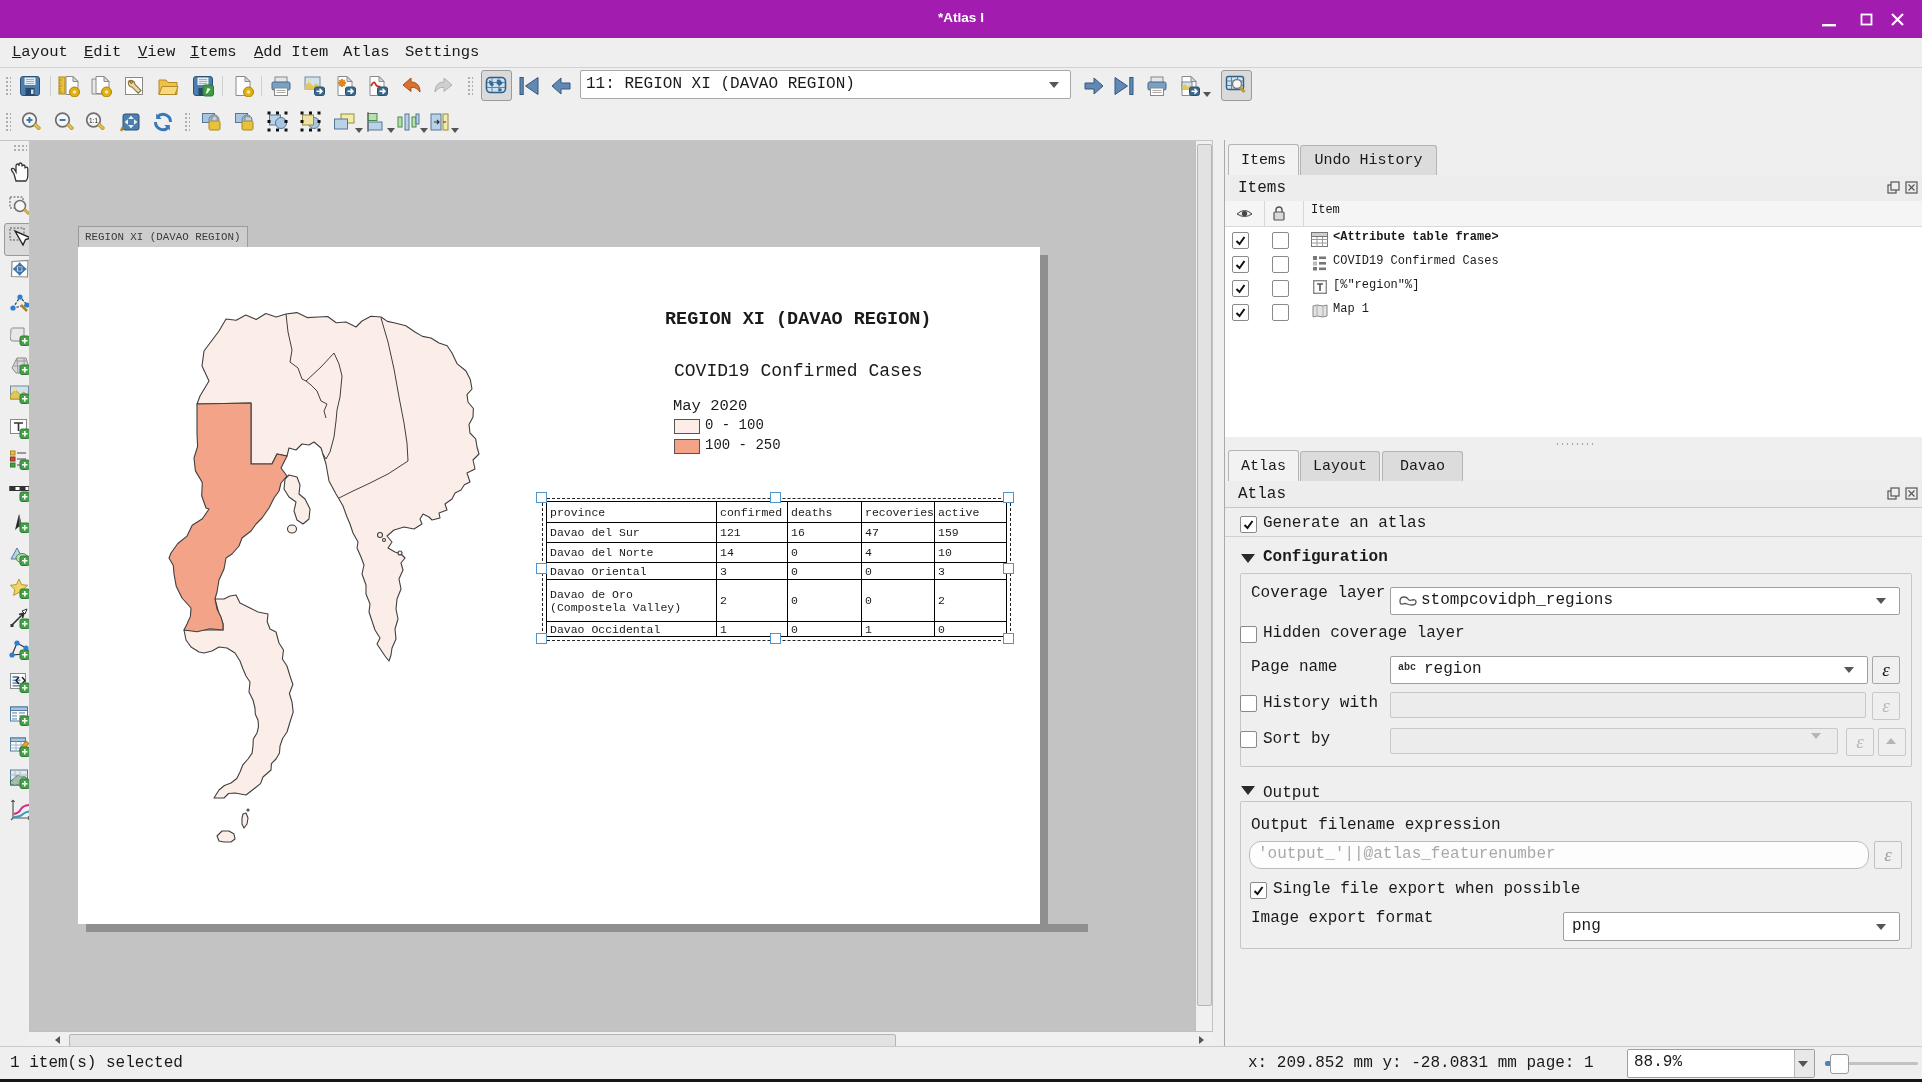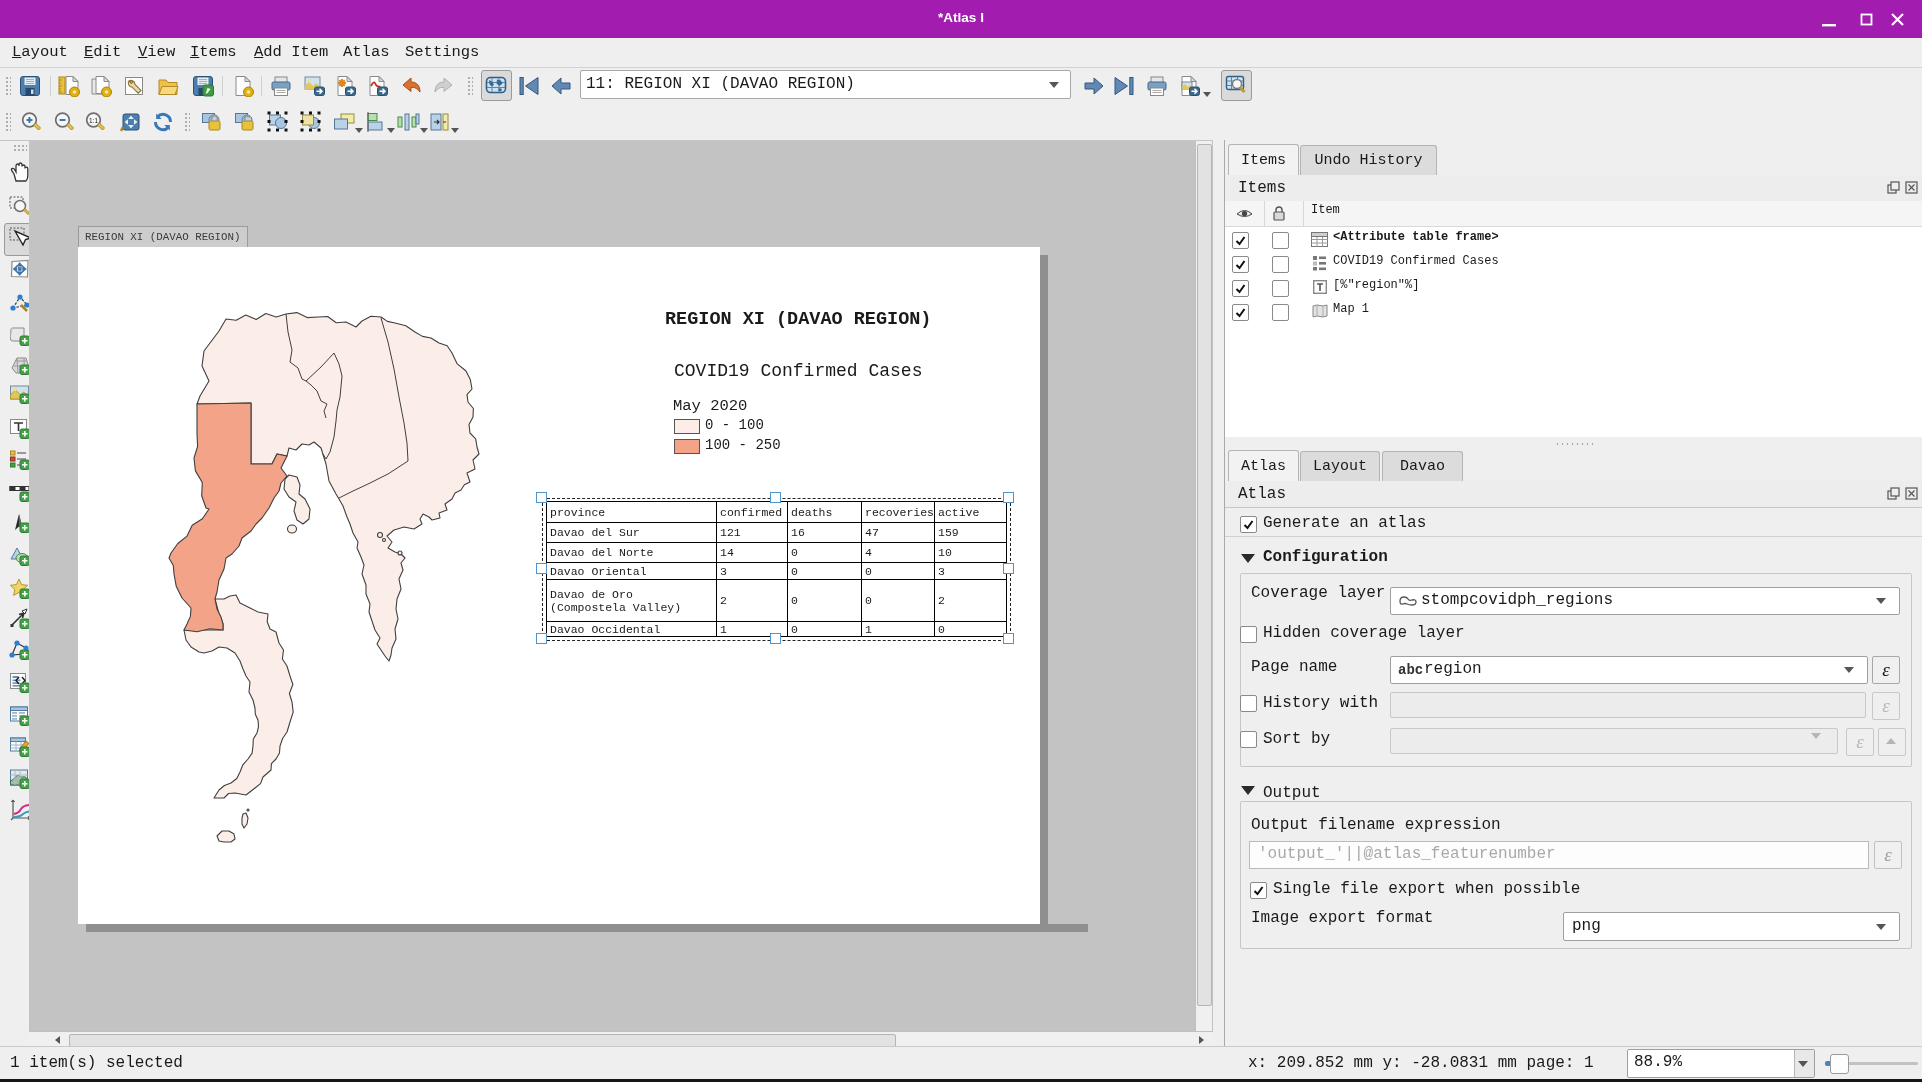--- a/index.html
+++ b/index.html
@@ -675,21 +675,21 @@
     <svg class="abs" style="left:8px;top:6px" width="18" height="14" viewBox="0 0 18 14">
       <path d="M1,7 Q1,3 5,3 Q8,3 9,5 Q10,7 13,6 Q17,5 17,8 Q17,11 13,11 Q10,11 8,10 Q6,9 4,10 Q1,11 1,7 Z" fill="#fdfdfd" stroke="#555" stroke-width="1.3"></path>
     </svg>
     <div class="abs lbl" style="left:30px;top:3px">stompcovidph_regions</div>
     <div class="abs carrow" style="left:485px;top:10px"></div>
   </div>
   <div class="abs cb" style="left:15px;top:486px"></div>
   <div class="abs lbl" style="left:38px;top:484px">Hidden coverage layer</div>
   <div class="abs lbl" style="left:26px;top:518px">Page name</div>
   <div class="abs combo" style="left:165px;top:516px;width:476px;height:26px">
-    <div class="abs" style="left:7px;top:5px;font-size:14px;font-weight:bold;color:#333">abc</div>
+    <div class="abs" style="left:7px;top:5px;font-size:10px;font-weight:bold;color:#333">abc</div>
     <div class="abs lbl" style="left:33px;top:3px">region</div>
     <div class="abs carrow" style="left:453px;top:10px"></div>
   </div>
   <div class="abs ebtn" style="left:647px;top:516px">ε</div>
   <div class="abs cb" style="left:15px;top:555px"></div>
   <div class="abs lbl" style="left:38px;top:554px">History with</div>
   <div class="abs" style="left:165px;top:552px;width:474px;height:24px;background:#ececec;border:1px solid #c8c8c8;border-radius:2px"></div>
   <div class="abs ebtn" style="left:647px;top:552px;border-color:#c8c8c8;color:#b8b8b8;background:#efefef">ε</div>
   <div class="abs cb" style="left:15px;top:591px"></div>
   <div class="abs lbl" style="left:38px;top:590px">Sort by</div>
@@ -697,21 +697,21 @@
     <div class="abs" style="left:420px;top:4px;width:0;height:0;border-left:5px solid transparent;border-right:5px solid transparent;border-top:6px solid #b5b5b5"></div>
   </div>
   <div class="abs ebtn" style="left:621px;top:588px;border-color:#c8c8c8;color:#b8b8b8;background:#efefef">ε</div>
   <div class="abs ebtn" style="left:653px;top:588px;border-color:#c8c8c8;background:#efefef">
     <div class="abs" style="left:7px;top:9px;width:0;height:0;border-left:5px solid transparent;border-right:5px solid transparent;border-bottom:6px solid #b5b5b5"></div>
   </div>
   <div class="abs" style="left:16px;top:646px;width:0;height:0;border-left:7px solid transparent;border-right:7px solid transparent;border-top:9px solid #2a2a2a"></div>
   <div class="abs lbl" style="left:38px;top:644px;font-weight:normal">Output</div>
   <div class="abs gbox" style="left:15px;top:661px;width:670px;height:146px"></div>
   <div class="abs lbl" style="left:26px;top:676px">Output filename expression</div>
-  <div class="abs" style="left:24px;top:701px;width:618px;height:26px;background:#fdfdfd;border:1px solid #bbb;border-radius:0">
+  <div class="abs" style="left:24px;top:701px;width:618px;height:26px;background:#fdfdfd;border:1px solid #bbb;border-radius:12px">
     <div class="abs lbl" style="left:8px;top:3px;color:#a9a9a9">'output_'||@atlas_featurenumber</div>
   </div>
   <div class="abs ebtn" style="left:649px;top:701px;border-color:#c0c0c0;color:#9f9f9f">ε</div>
   <div class="abs cb" style="left:25px;top:742px"><svg width="15" height="15">
         <polyline class="check" points="3.5,8 6.5,11 11.5,4"></polyline>
       </svg></div>
   <div class="abs lbl" style="left:48px;top:740px">Single file export when possible</div>
   <div class="abs lbl" style="left:26px;top:769px">Image export format</div>
   <div class="abs combo" style="left:338px;top:772px;width:335px;height:27px">
     <div class="abs lbl" style="left:8px;top:4px">png</div>

